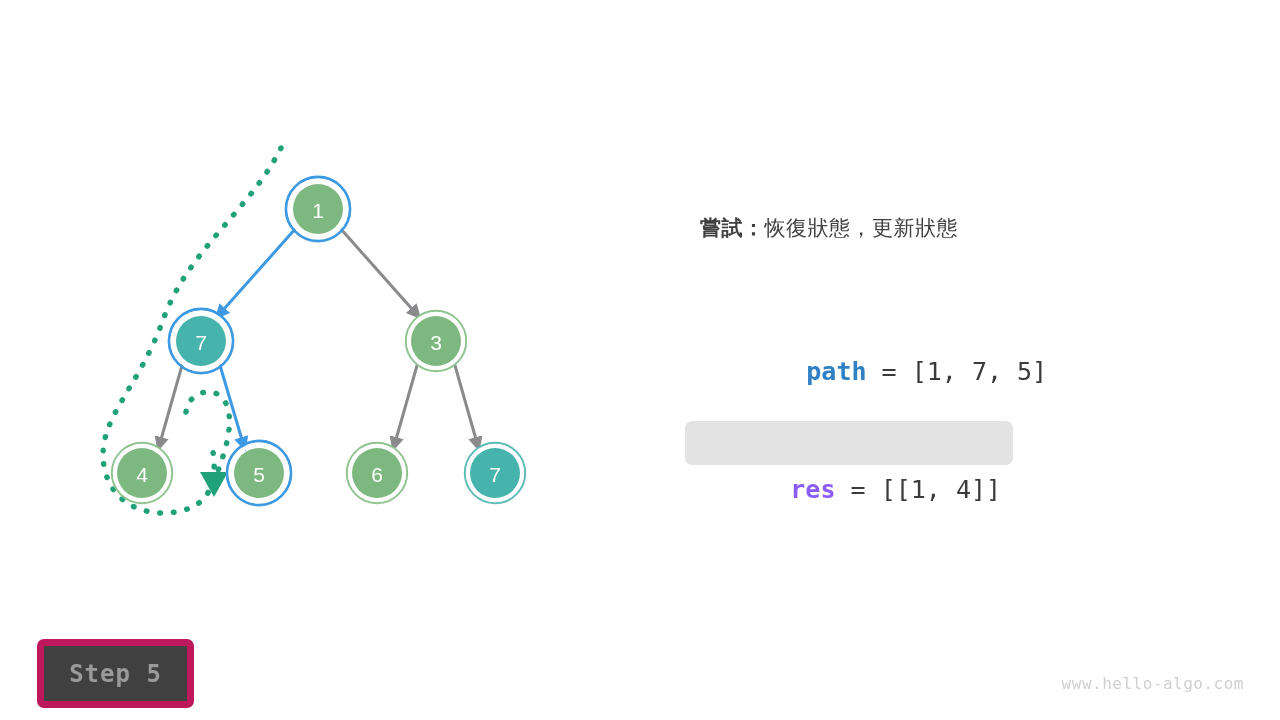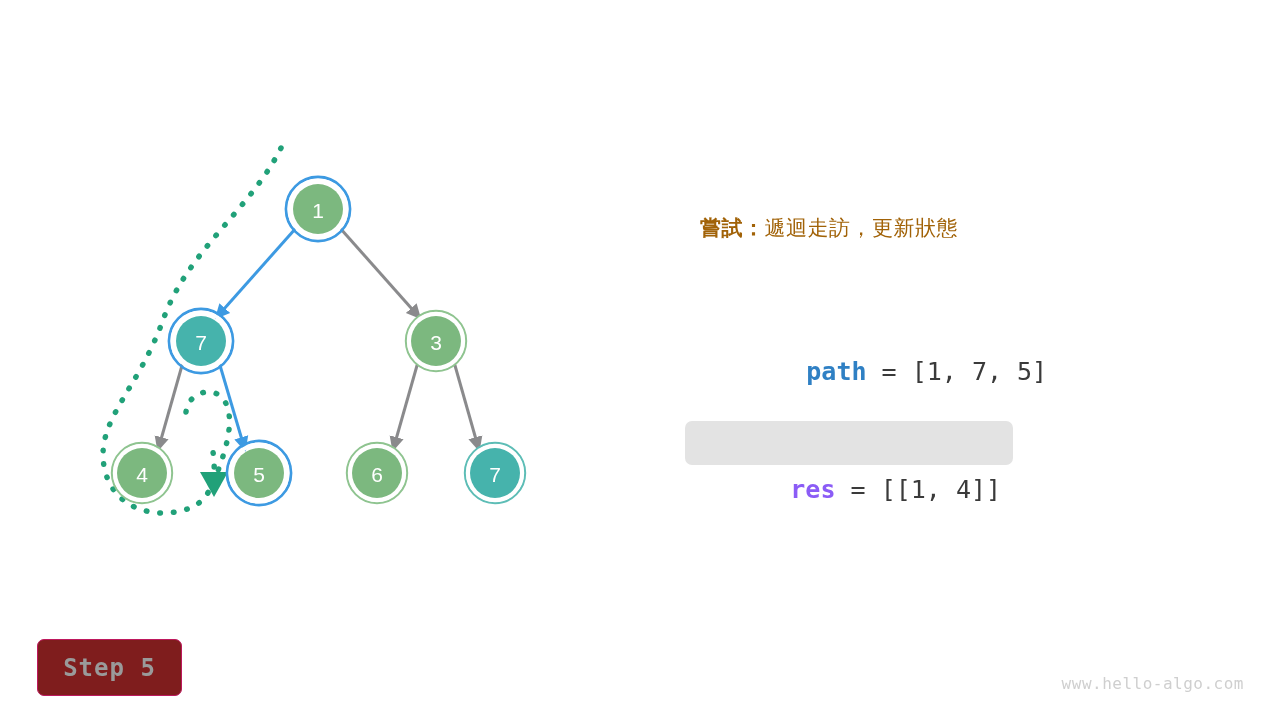--- a/index.html
+++ b/index.html
@@ -38,21 +38,21 @@
     position: absolute;
     left: 700px;
     top: 206px;
     width: 540px;
   }
   .hint-row {
     height: 44px;
     display: flex;
     align-items: center;
     font-size: 21px;
-    color: #a16207;
+    color: #404040;
     letter-spacing: 0.5px;
     white-space: pre;
   }
   .hint-row .bold-label {
     font-weight: bold;
   }
   .hint-highlight {
     position: absolute;
     left: -15px;
     top: 215px;
@@ -90,23 +90,23 @@
     position: absolute;
     left: 0px;
     top: 240px;
   }
   #step-badge {
     position: absolute;
     left: 37px;
     top: 639px;
     width: 143px;
     height: 55px;
-    border: 1px solid #be185d;
+    border: 7px solid #be185d;
     border-radius: 7px;
-    background: #7f1d1d;
+    background: #404040;
     display: flex;
     align-items: center;
     justify-content: center;
   }
   #step-badge .step-label {
     font-family: "DejaVu Sans Mono", "Liberation Mono", monospace;
     font-size: 24px;
     font-weight: bold;
     color: #9a9a9a;
     letter-spacing: 1px;
@@ -204,21 +204,21 @@
 
     </g>
   </svg>
 
   <div class="panel">
     <div class="hint-highlight"></div>
 
     <div class="hint-rows">
       <div class="hint-row">
         <span class="bold-label">嘗試：</span>
-        <span>遞迴走訪，更新狀態</span>
+        <span>恢復狀態，更新狀態</span>
       </div>
     </div>
 
     <div class="code-line" id="code-path-line">
       <span class="var-path">path</span><span> = </span><span>[1, 7, 5]</span>
     </div>
 
     <div class="code-line" id="code-res-line">
       <span class="var-res">res</span><span> = </span><span>[[1, 4]]</span>
     </div>

